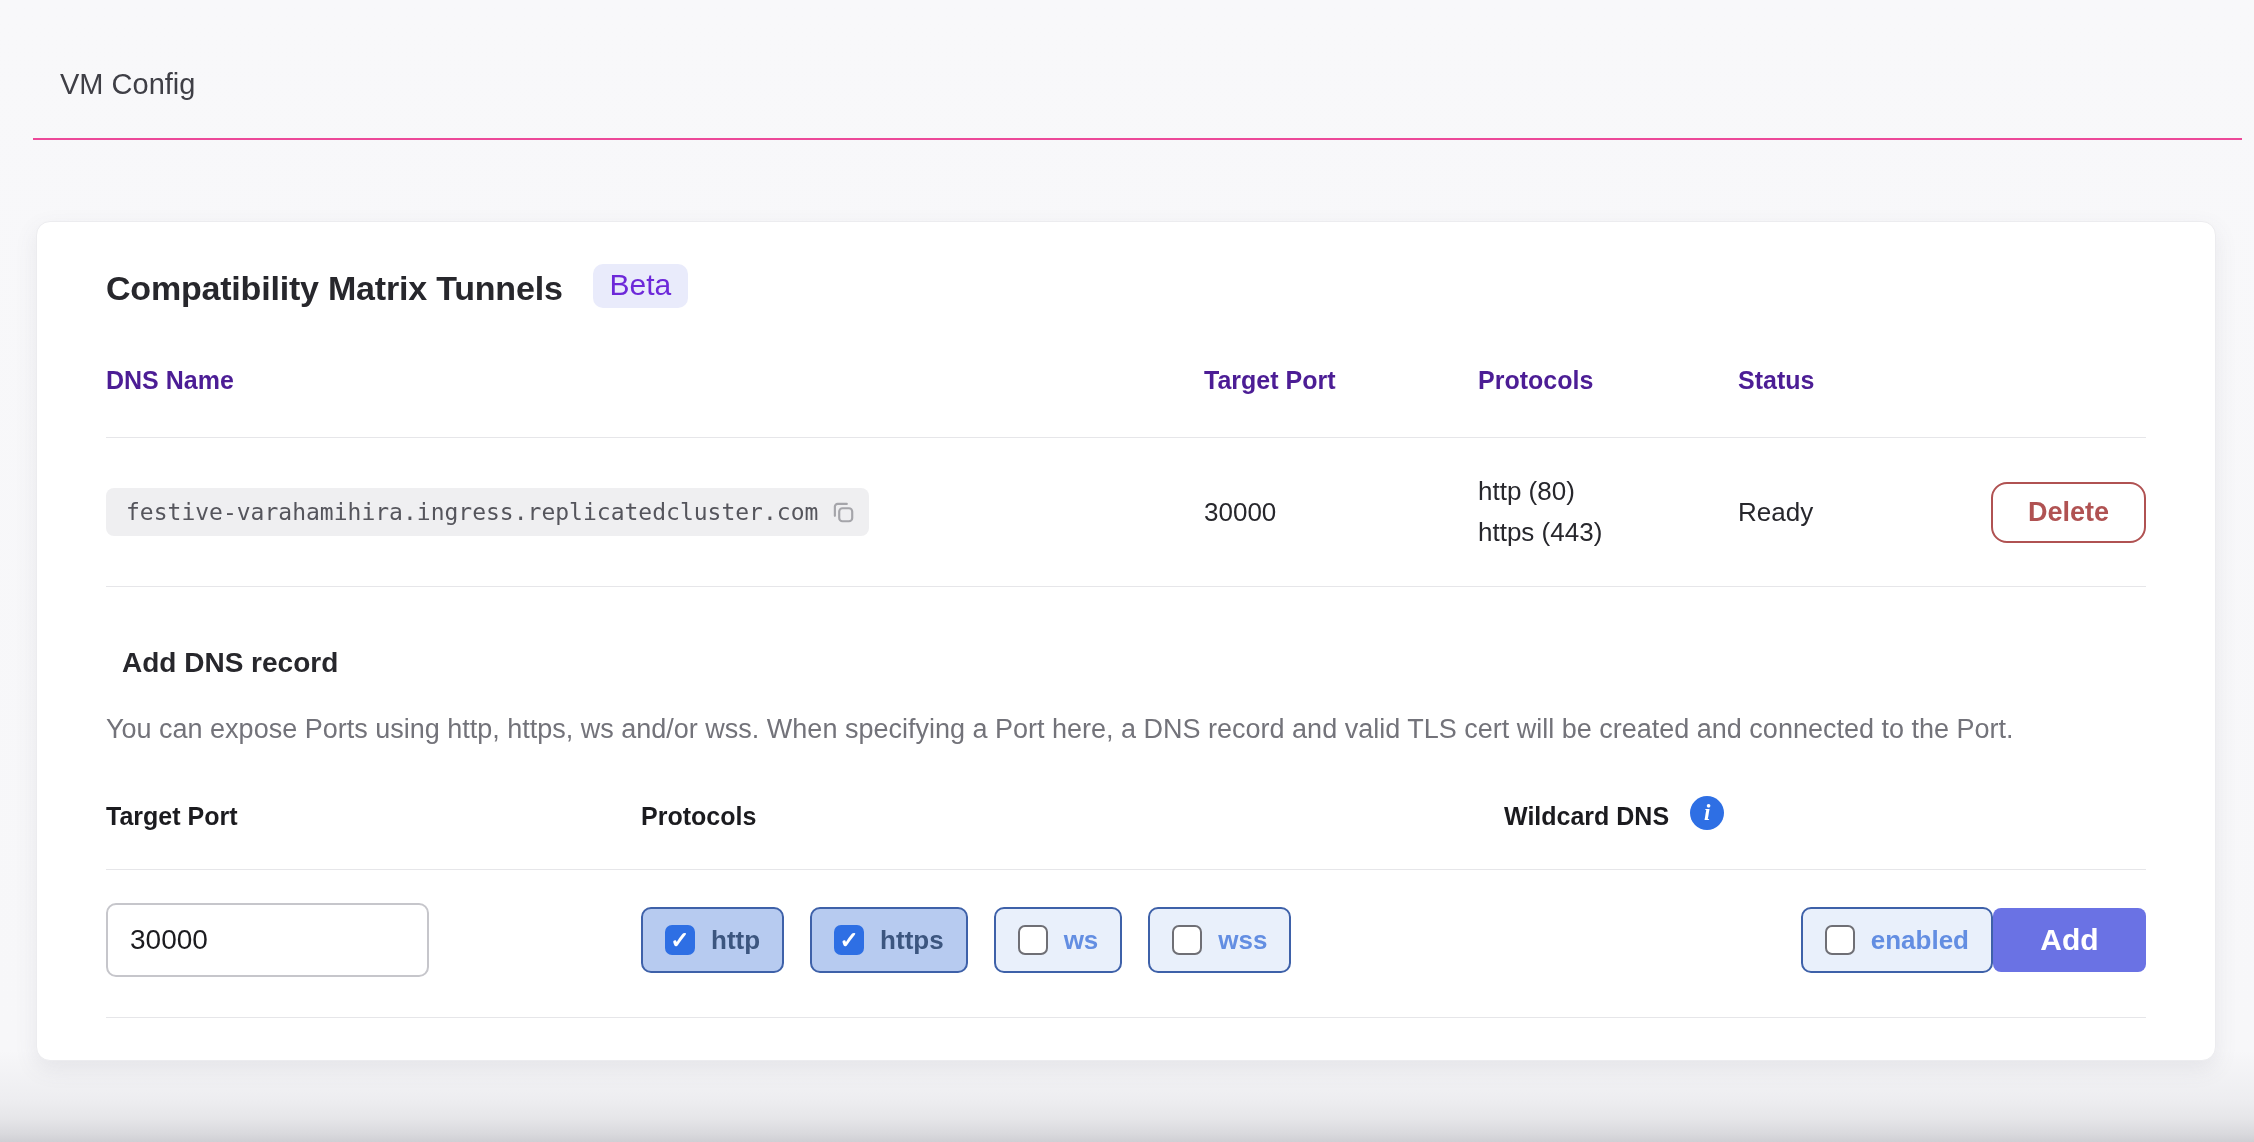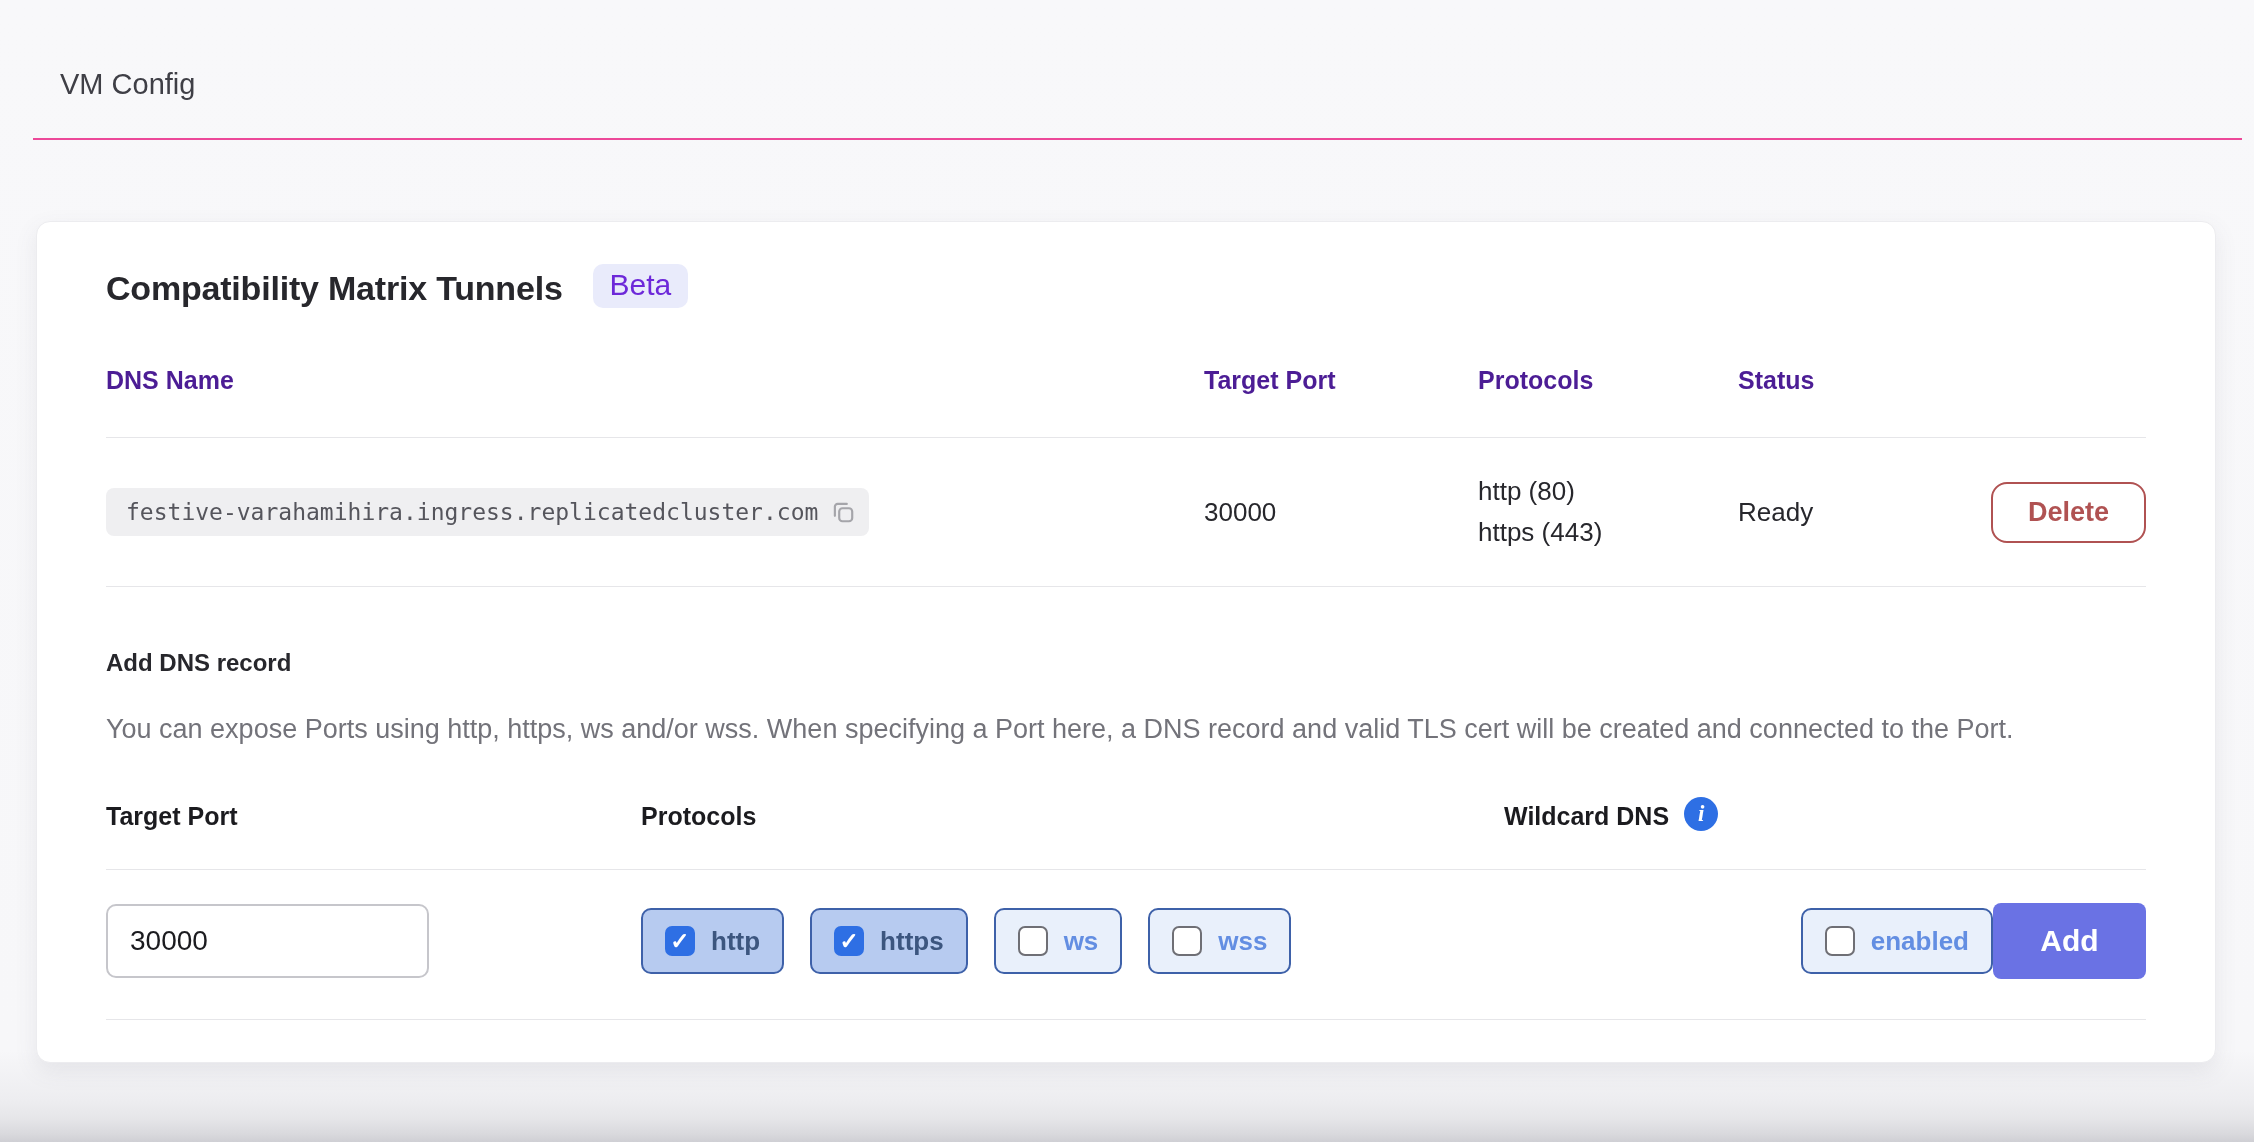--- a/index.html
+++ b/index.html
@@ -54,26 +54,26 @@
   .copy-btn { display:inline-flex; background:none; border:none; padding:0; cursor:pointer; }
   .proto-line { line-height:41px; }
   .action-cell { justify-self:end; }
   .delete-btn {
     font-family:"Liberation Sans", sans-serif; font-size:27px; font-weight:700;
     color:#b05252; border:2px solid #b05252; background:#ffffff;
     border-radius:16px; padding:13px 35px; cursor:pointer;
   }
 
   
-  .add-heading { margin:56px 0 0; font-size:24px; line-height:40px; font-weight:700; color:#27272c; }
+  .add-heading { margin:56px 16px 0; font-size:28px; line-height:40px; font-weight:700; color:#27272c; }
   .add-desc { margin:26px 0 0; font-size:27px; line-height:41px; color:#73737a; max-width:2040px; }
 
   .grid2 { display:grid; grid-template-columns:535px 863px 1fr; }
   .form-labels { margin-top:52px; padding-bottom:38px; font-size:25px; font-weight:700; color:#1b1b1f; }
-  .wildcard-label { display:flex; align-items:flex-end; gap:15px; }
+  .wildcard-label { display:flex; align-items:center; gap:21px; }
   .info-icon {
     width:34px; height:34px; border-radius:50%; background:#2e6fe4; color:#fff;
     font-family:"Liberation Serif", serif; font-size:23px; font-weight:700; font-style:italic;
     display:inline-flex; align-items:center; justify-content:center; margin-top:-8px;
     cursor:pointer;
   }
 
   .form-row { margin-top:33px; padding-bottom:40px; align-items:center; }
   .port-input {
     width:323px; height:74px; border:2px solid #c6c6cb; border-radius:10px;
@@ -91,21 +91,21 @@
   .box {
     width:30px; height:30px; border:2px solid #6f6f75; border-radius:7px; background:#fff;
     display:inline-flex; align-items:center; justify-content:center; flex:none;
   }
   .chip.checked .box { background:#2e6fe4; border-color:#2e6fe4; }
   .box .check { display:none; color:#fff; font-size:23px; font-weight:700; line-height:1; }
   .chip.checked .box .check { display:block; }
 
   .last-col { display:flex; align-items:center; justify-content:flex-end; }
   .add-btn {
-    width:153px; height:76px; background:#6a72e4; color:#ffffff; border:none; border-radius:8px;
+    width:153px; height:64px; background:#6a72e4; color:#ffffff; border:none; border-radius:8px;
     font-family:"Liberation Sans", sans-serif; font-size:30px; font-weight:700; cursor:pointer;
   }
 </style>
 </head>
 <body>
 
 <div class="tabbar">
   <div class="tab">
     <span>VM Config</span>
   </div>

